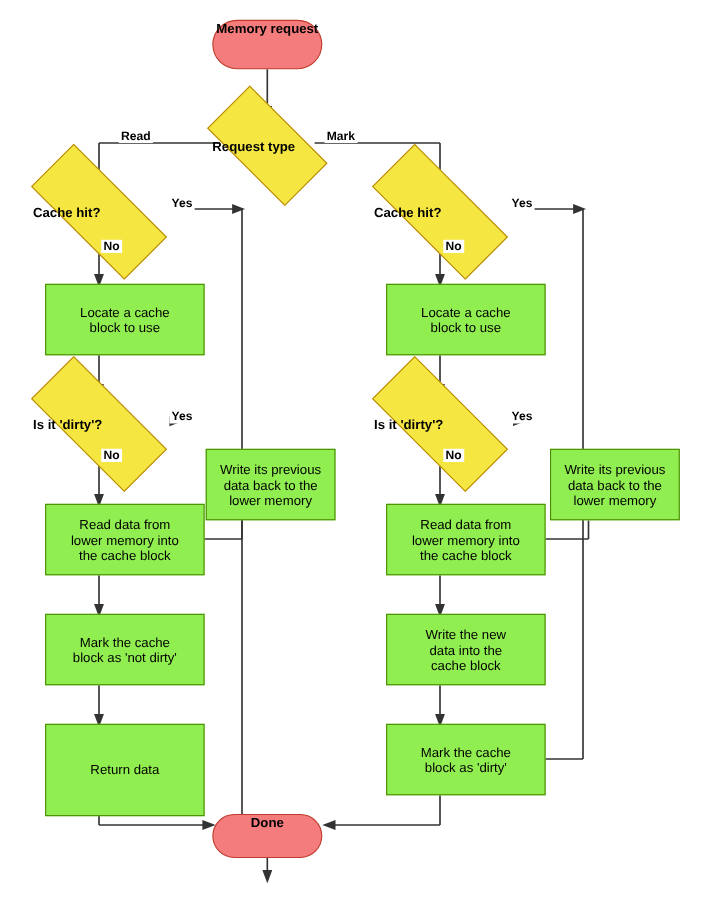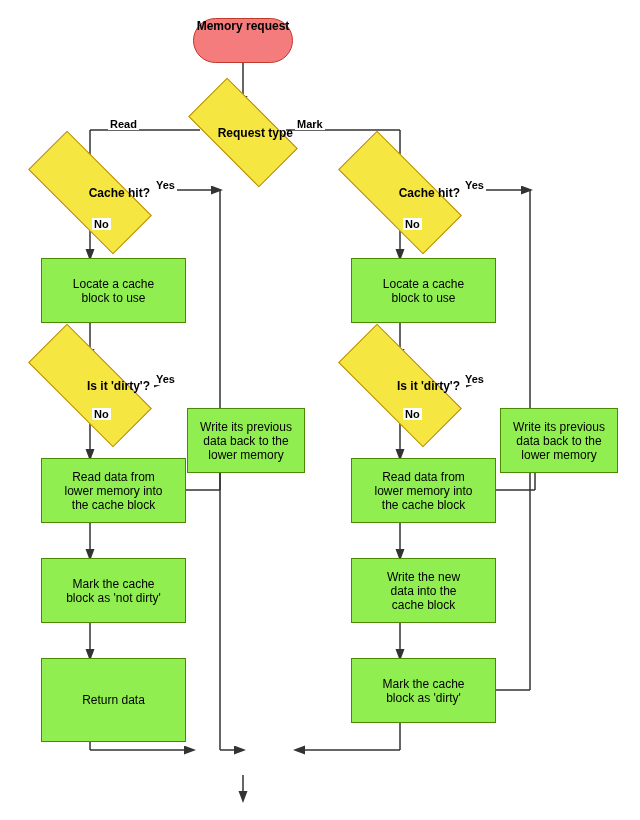--- a/index.html
+++ b/index.html
@@ -27,21 +27,21 @@
       display: flex;
       justify-content: center;
       font-weight: bold;
       color: #000;
     }
     
     .diamond-wrapper {
       position: absolute;
       display: flex;
       align-items: center;
-      justify-content: flex-end;
+      justify-content: flex-start;
     }
     .diamond {
       width: 100%;
       height: 100%;
       background: #f5e642;
       border: 1.5px solid #b8860b;
       transform: rotate(45deg);
       position: absolute;
     }
     .diamond-label {
@@ -279,15 +279,18 @@
 
   <div class="process" style="left:17px; top:658px; width:145px; height:84px;">
     <span>Return data</span>
   </div>
 
   <div class="process" style="left:327px; top:658px; width:145px; height:65px;">
     <span style="white-space:pre-line; text-align:center;">Mark the cache
 block as 'dirty'</span>
   </div>
 
+  <div class="terminal" style="left:193px; top:740px; width:100px; height:40px;">
+    <span>Done</span>
+  </div>
 
 
 </div>
 
 </body></html>

